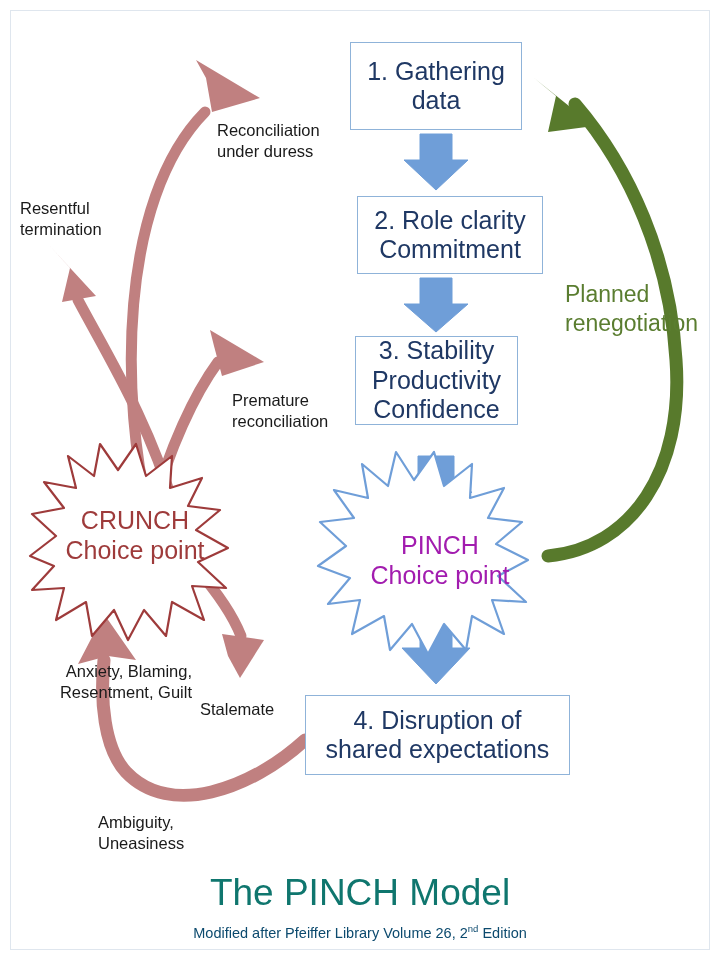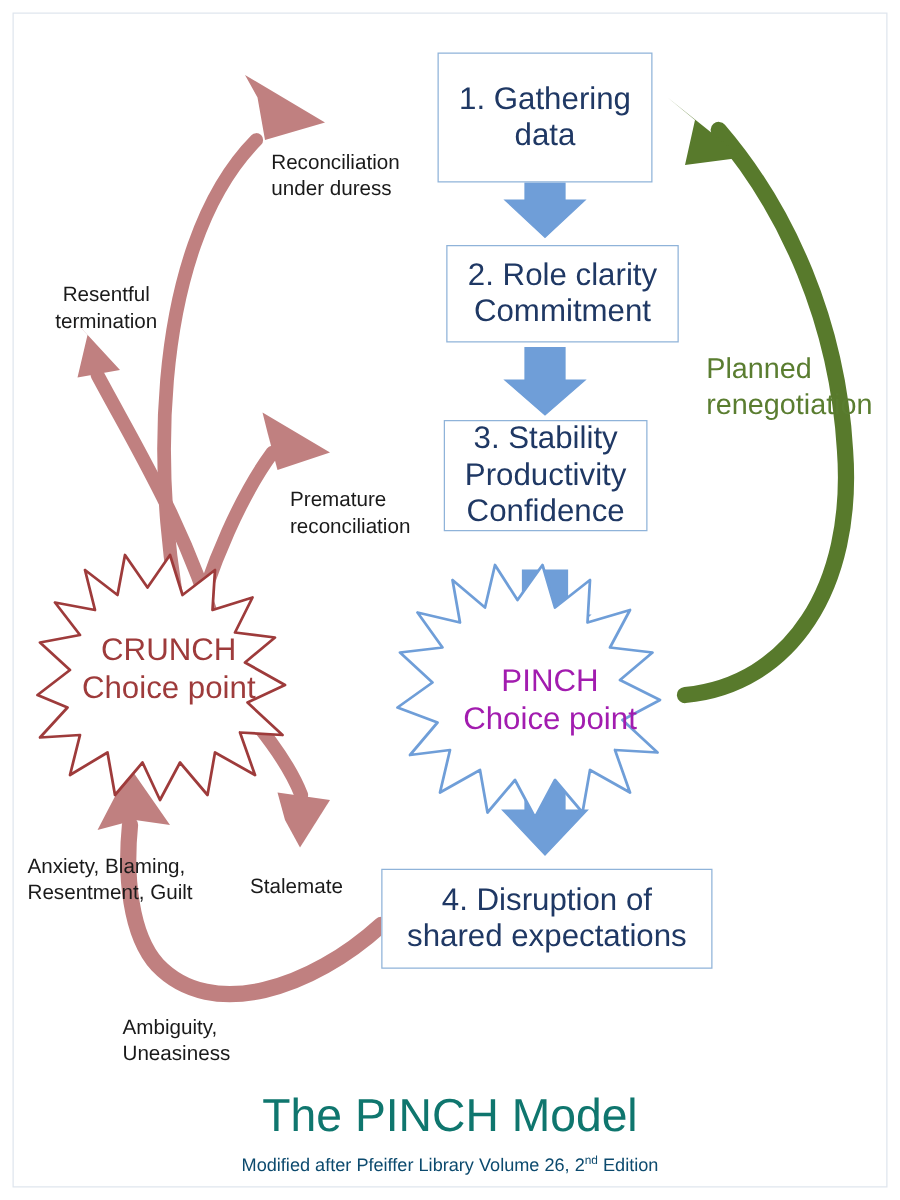--- a/index.html
+++ b/index.html
@@ -38,21 +38,21 @@
     box-sizing: border-box;
     display: flex;
     align-items: center;
     justify-content: center;
     text-align: center;
     color: #1f3864;
     font-size: 25px;
     line-height: 1.18;
     padding: 4px 6px;
   }
-  #box1 { left: 350px; top: 42px;  width: 172px; height: 104px; }
+  #box1 { left: 350px; top: 42px;  width: 172px; height: 88px; }
   #box2 { left: 345px; top: 196px; width: 186px; height: 78px; margin-left: 12px; }
   #box3 { left: 355px; top: 336px; width: 163px; height: 89px; }
   #box4 { left: 305px; top: 695px; width: 265px; height: 80px; }
 
   .starlabel {
     position: absolute;
     text-align: center;
     line-height: 1.2;
     pointer-events: none;
   }
@@ -68,23 +68,23 @@
   }
 
   .anno {
     position: absolute;
     color: #1a1a1a;
     font-size: 16.5px;
     line-height: 1.25;
   }
 
   #anno-reconciliation { left: 217px; top: 120px; width: 130px; text-align: left; }
-  #anno-resentful      { left: 20px;  top: 198px; width: 130px; text-align: center; margin-top: 28px; }
+  #anno-resentful      { left: 20px;  top: 198px; width: 130px; text-align: left; }
   #anno-premature      { left: 232px; top: 390px; width: 120px; text-align: left; }
-  #anno-anxiety        { left: 22px;  top: 683px; width: 170px; text-align: left; }
+  #anno-anxiety        { left: 22px;  top: 661px; width: 170px; text-align: right; }
   #anno-stalemate      { left: 200px; top: 699px; width: 110px; text-align: left; }
   #anno-ambiguity      { left: 98px;  top: 800px; width: 140px; text-align: left; margin-top: 12px; }
 
   #anno-planned {
     position: absolute;
     left: 565px; top: 280px; width: 160px;
     color: #5a7d30;
     font-size: 23px;
     line-height: 1.25;
     text-align: left;

